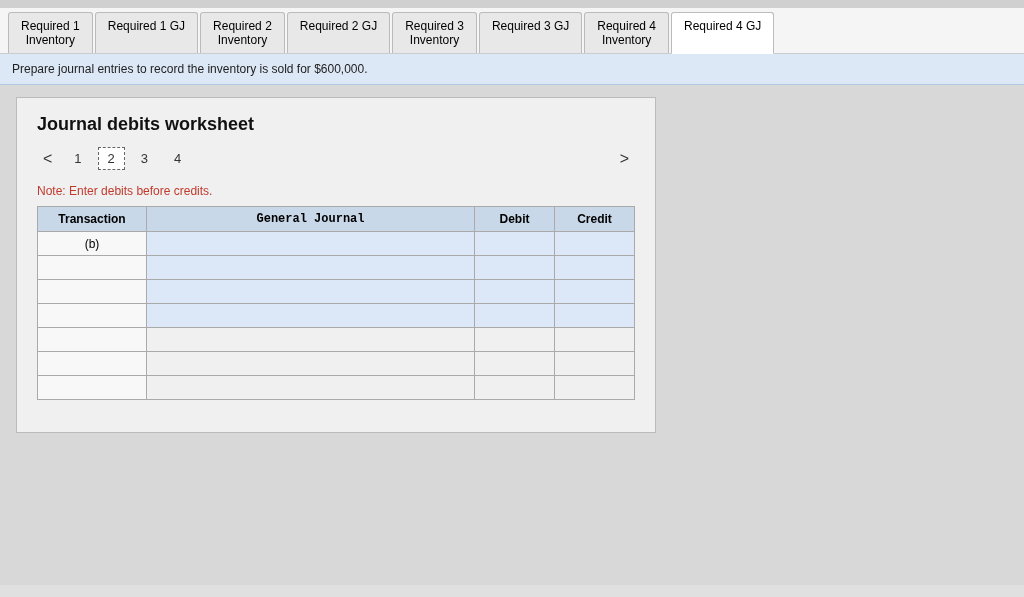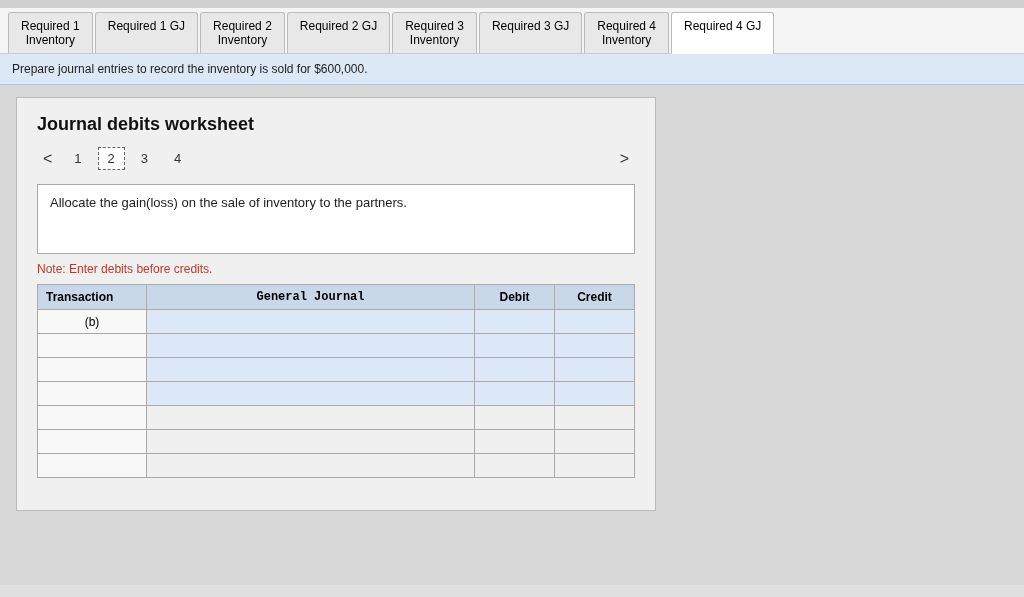--- a/index.html
+++ b/index.html
@@ -138,21 +138,21 @@
     .journal-table th {
       background: #c8d8e8;
       border: 1px solid #aaa;
       padding: 5px 8px;
       font-size: 12px;
       font-weight: bold;
       text-align: center;
     }
 
     .journal-table th:first-child {
-      text-align: left;
+      text-align: center;
       width: 109px;
     }
 
     .journal-table th:nth-child(2) {
       text-align: center;
       font-family: Liberation Mono, monospace;
     }
 
     .journal-table th:nth-child(3),
     .journal-table th:nth-child(4) {
@@ -228,23 +228,20 @@
 
     <div class="nav-row">
       <button class="nav-arrow">&lt;</button>
       <span class="page-num">1</span>
       <span class="page-num active">2</span>
       <span class="page-num">3</span>
       <span class="page-num">4</span>
       <button class="nav-arrow" style="margin-left: auto;">&gt;</button>
     </div>
 
-    <div class="description-box">
-      <span>Allocate the gain(loss) on the sale of inventory to the partners.</span>
-    </div>
 
     <div class="note-text">Note: Enter debits before credits.</div>
 
     <table class="journal-table">
       <thead>
         <tr>
           <th>Transaction</th>
           <th>General Journal</th>
           <th>Debit</th>
           <th>Credit</th>

